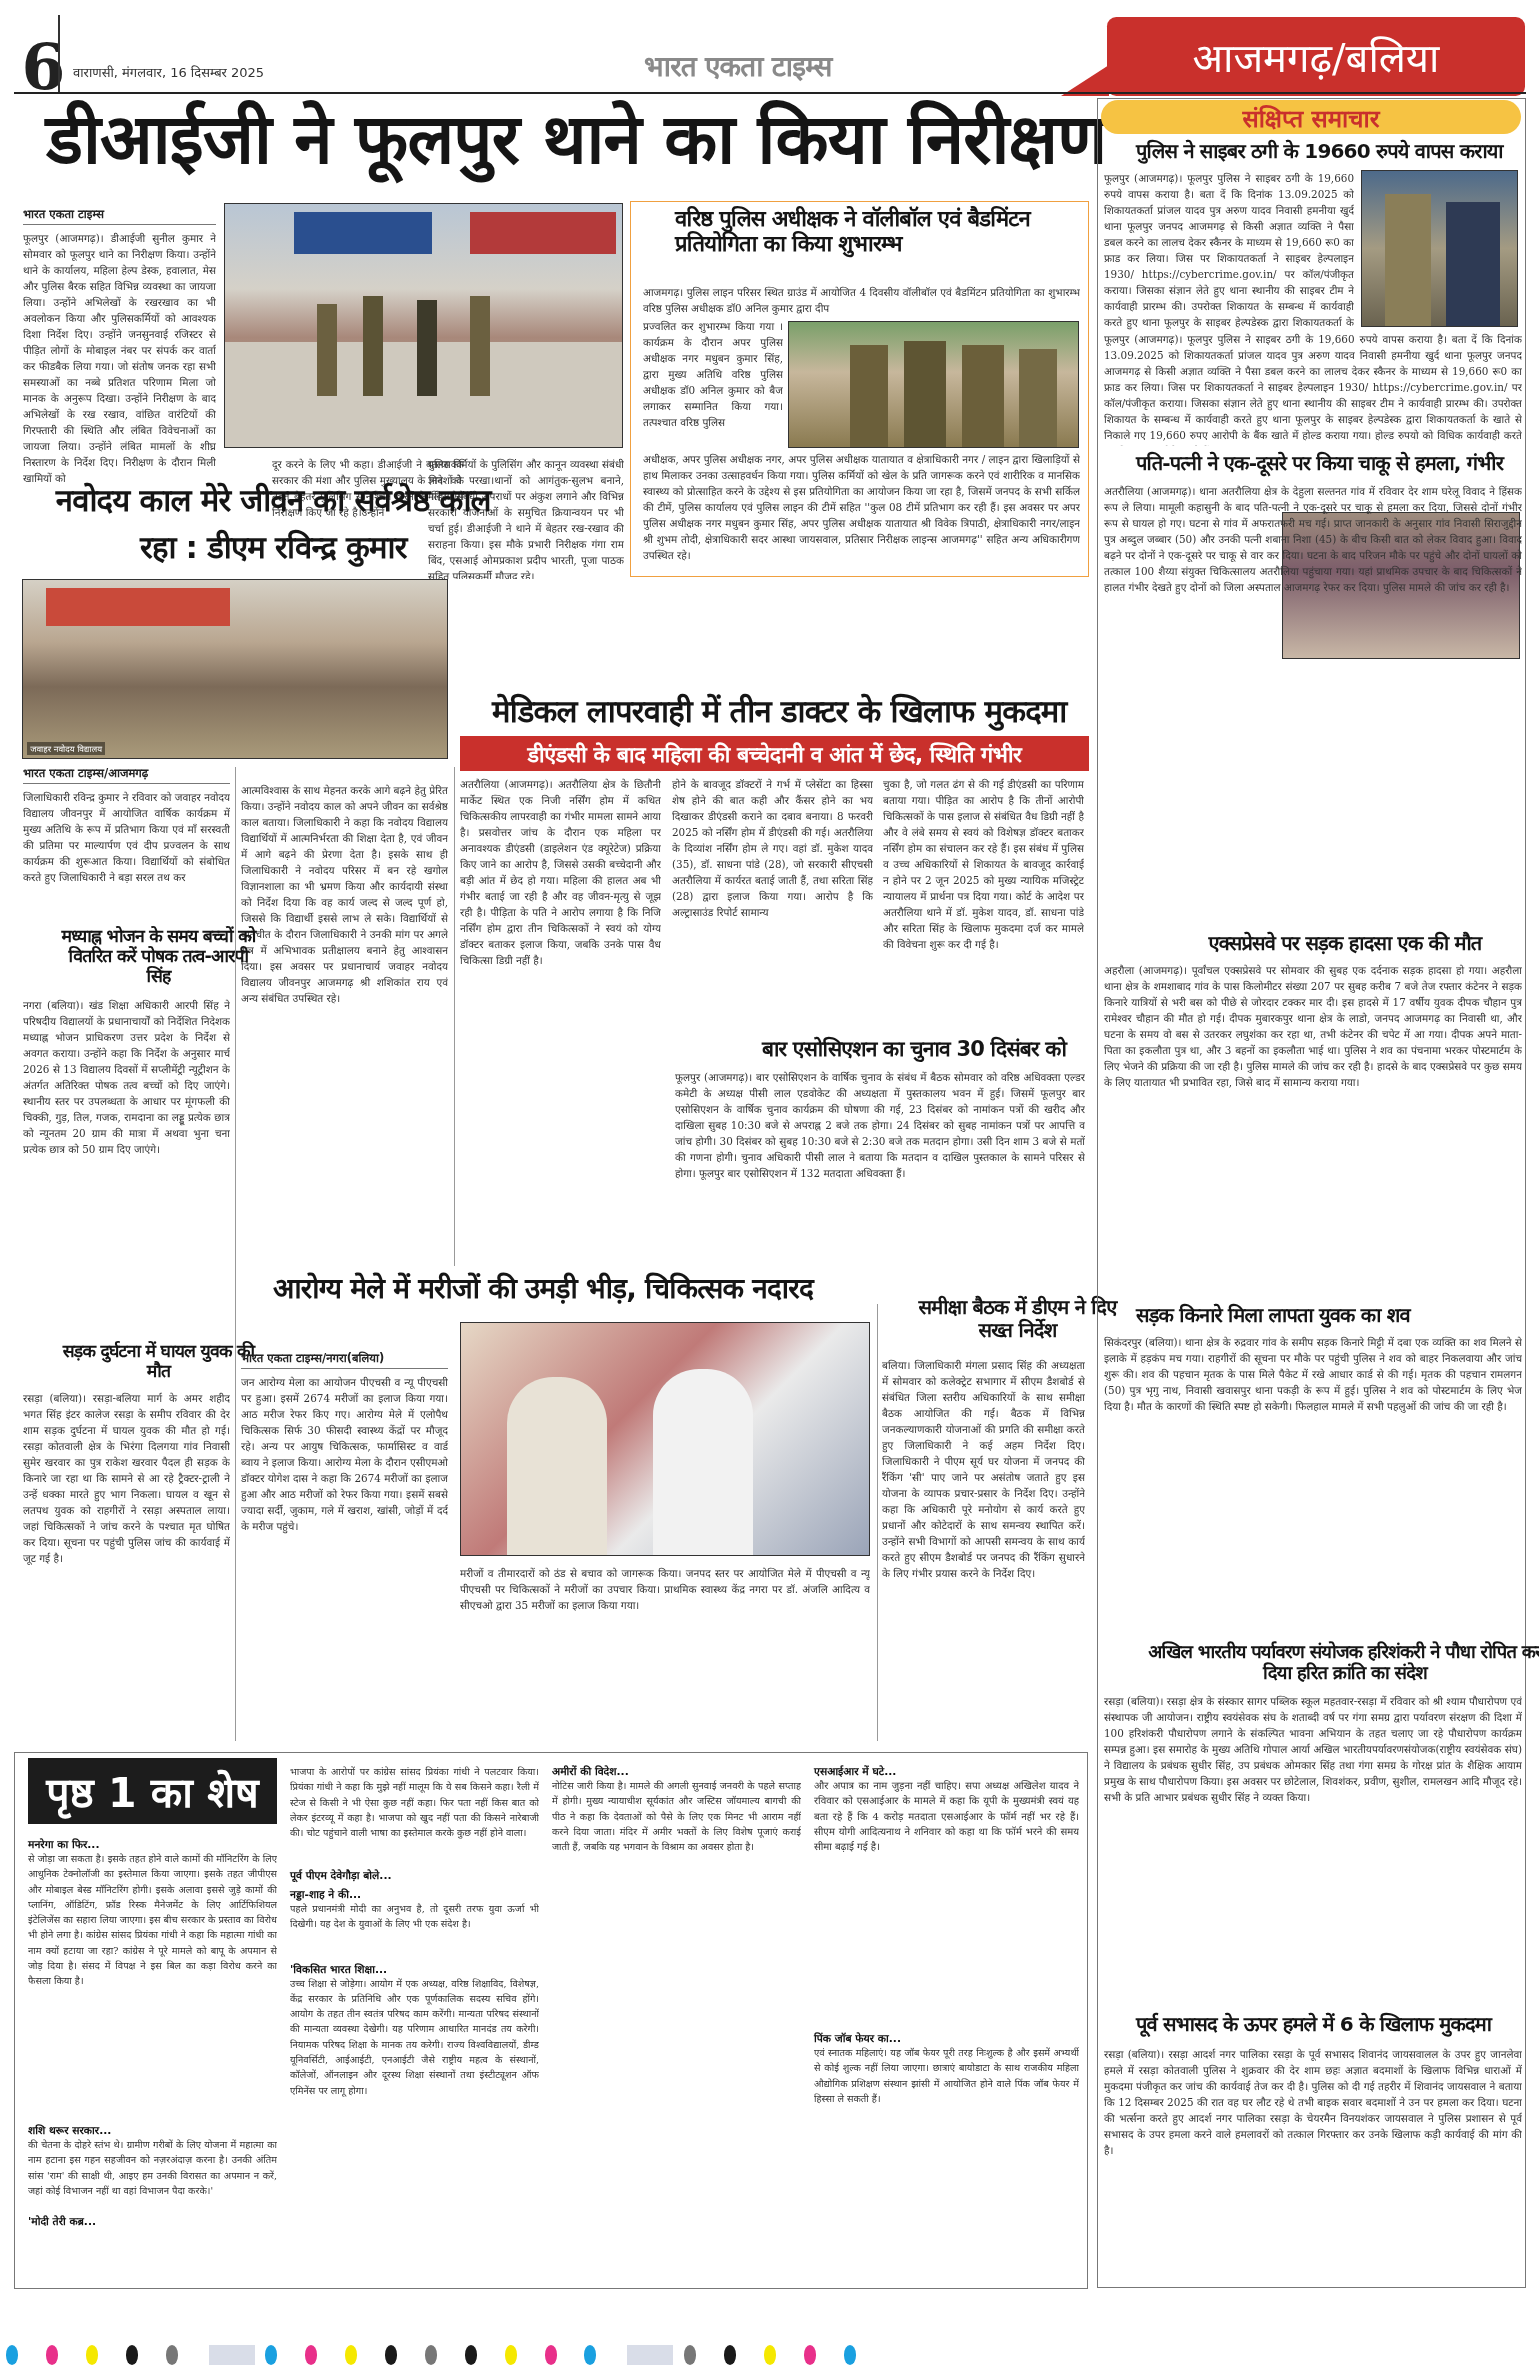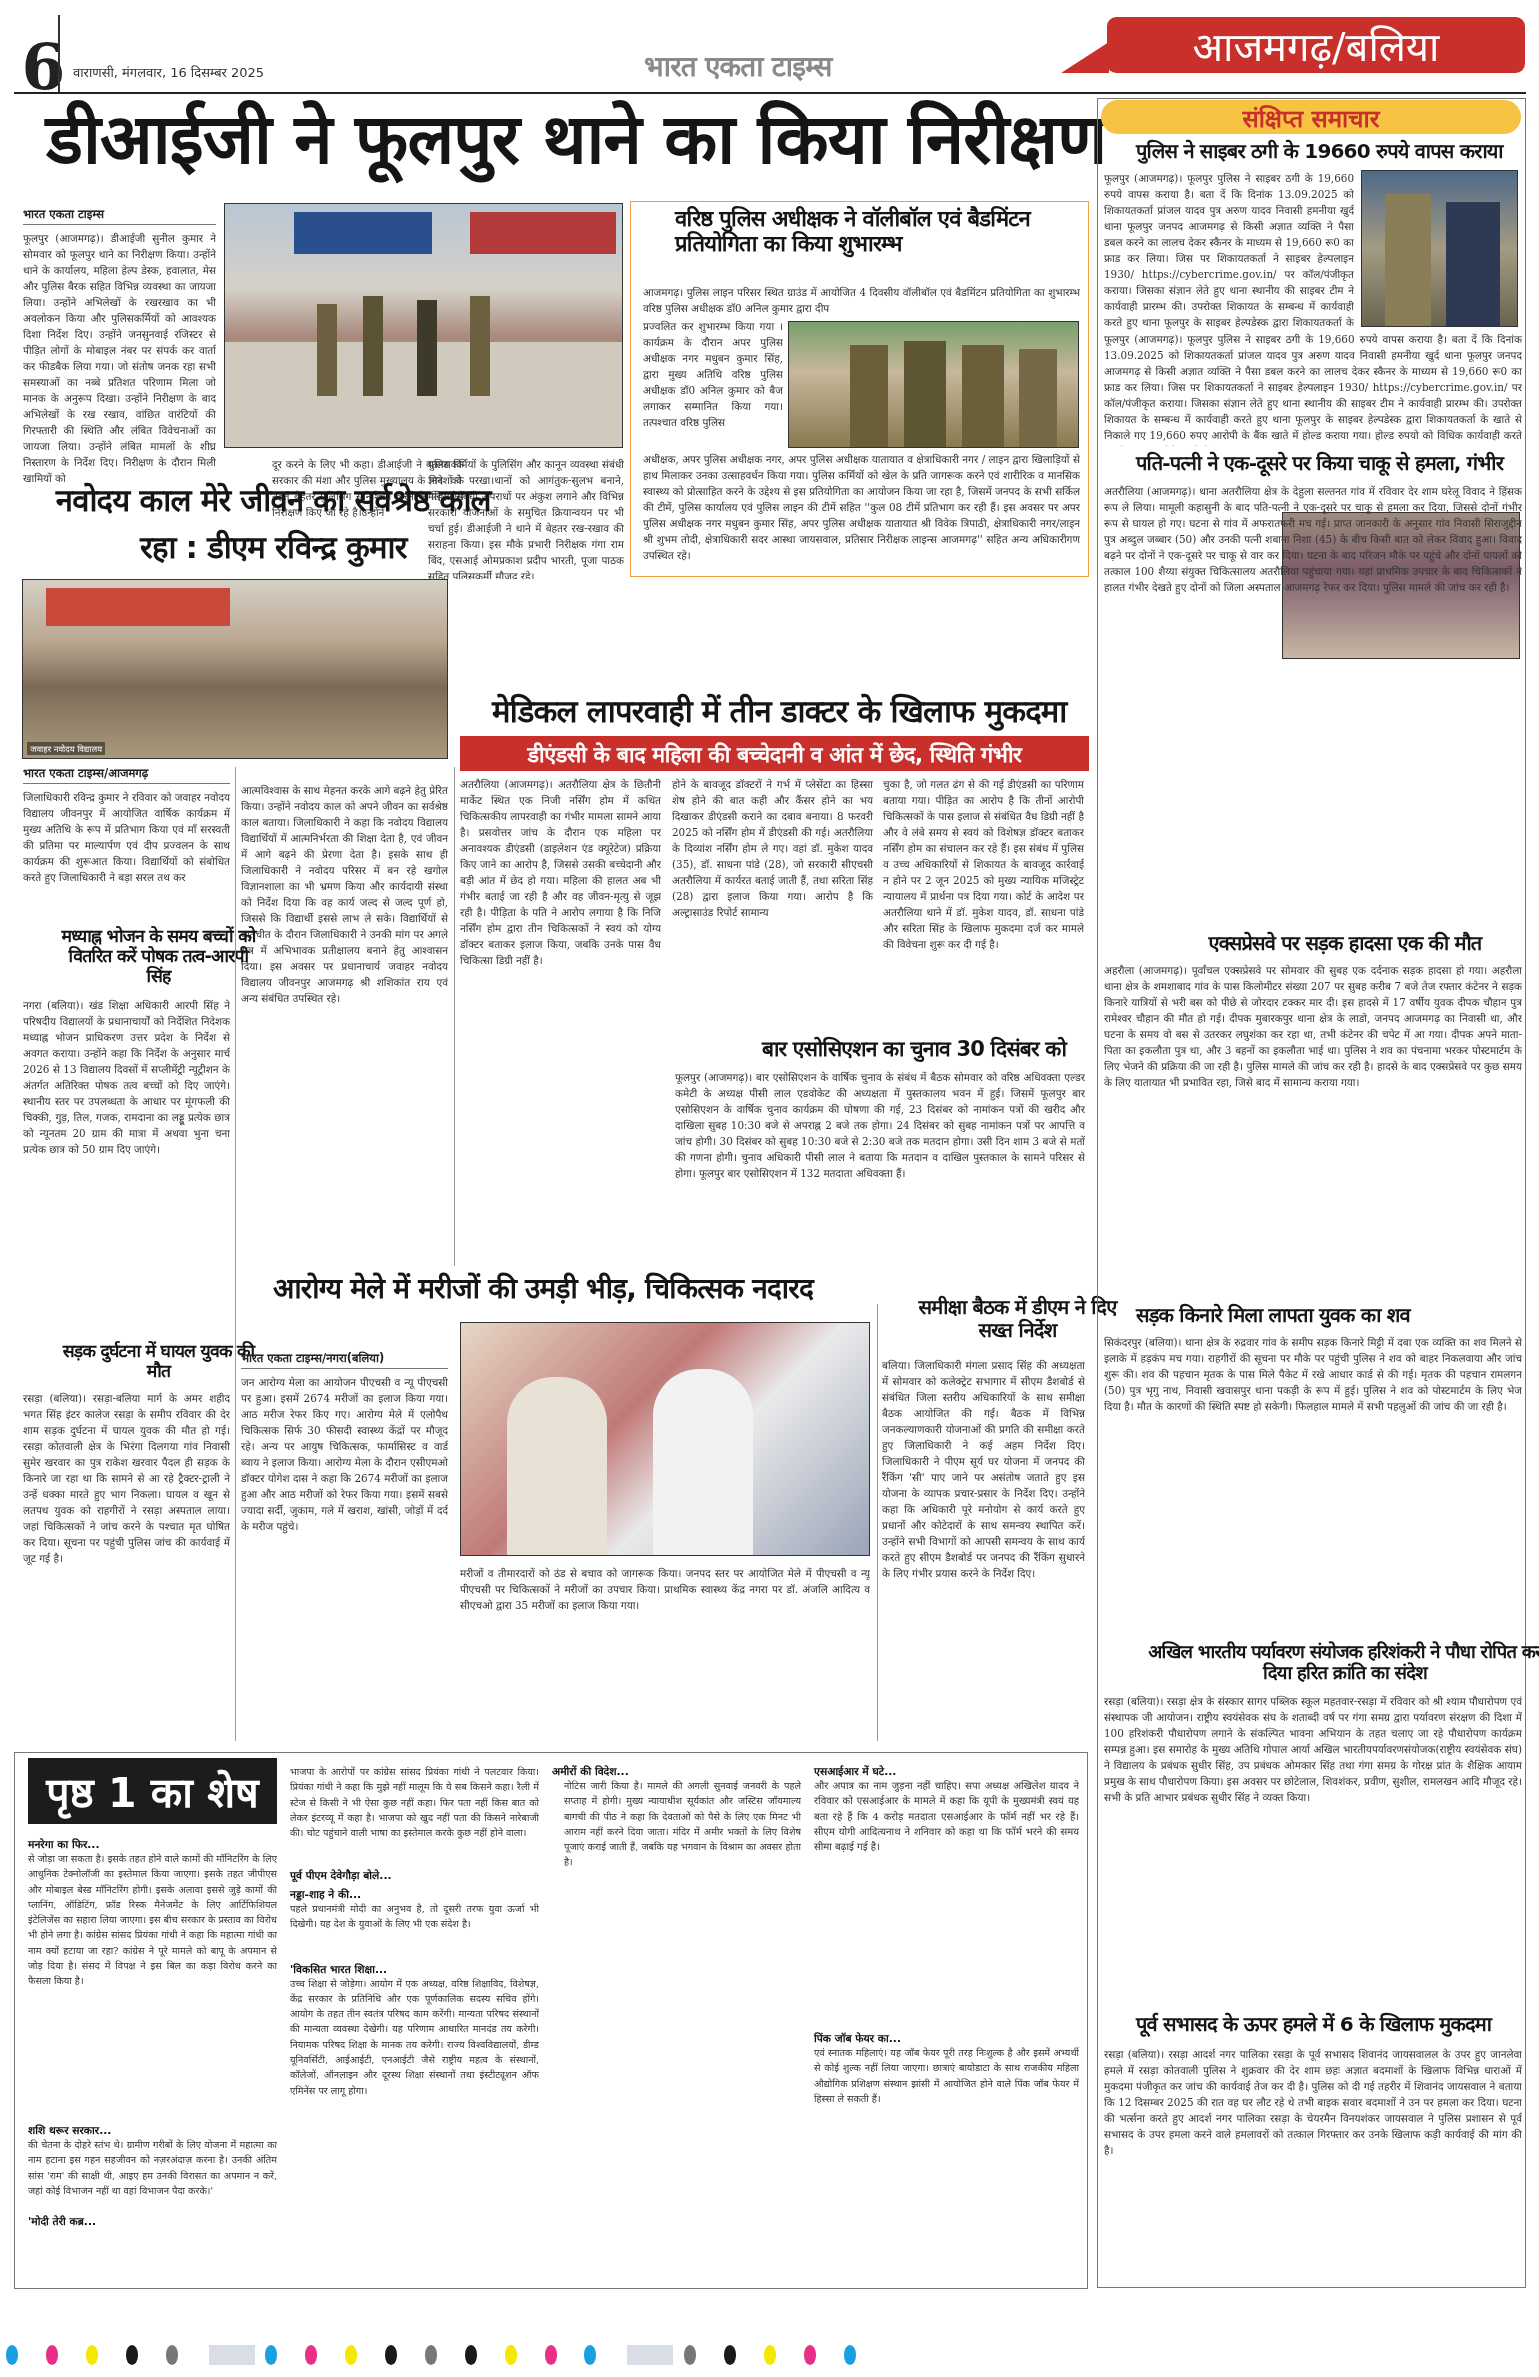--- a/index.html
+++ b/index.html
@@ -11,21 +11,21 @@
   .byline { font-family: "DejaVu Sans", sans-serif; font-weight: bold; font-size: 11.5px; color: #222; padding-bottom: 3.1px; border-bottom: 1.5px solid #777; margin-bottom: 4.6px; }
   .head { font-family: "DejaVu Sans", sans-serif; font-weight: bold; color: #151515; letter-spacing: -0.8px; line-height: 1.15; margin-left: 32px; }
   .photo { position: absolute; border: 1.5px solid #333; overflow: hidden; }
   .photo .cap { position:absolute; left:4.6px; bottom:3.1px; font-size:8.4px; color:#fff; background:rgba(0,0,0,.45); padding:0.8px 3.1px; }
 
   
   .page-num { left: 21.5px; top: 37px; font-family: "DejaVu Serif", serif; font-weight: bold; font-size: 63px; color: #222; line-height: 61px; }
   .mast-div { left: 58px; top: 15.3px; width: 1.5px; height: 77px; background: #333; }
   .dateline { left: 73px; top: 63px; font-size: 13px; color: #333; }
   .paper-name { left: 644px; top: 46px; font-size: 28px; font-weight: bold; color: #8a8a8a; letter-spacing: -0.8px; }
-  .edition-tag { left: 1107px; top: 17px; width: 418px; height: 56px; background: #c9302c; border-radius: 9.2px; color: #fff; font-size: 40px; font-family: "DejaVu Serif", serif; display: flex; align-items: center; justify-content: center; }
+  .edition-tag { left: 1107px; top: 17px; width: 418px; height: 79px; background: #c9302c; border-radius: 9.2px; color: #fff; font-size: 40px; font-family: "DejaVu Serif", serif; display: flex; align-items: center; justify-content: center; }
   .edition-tag:before { content: ""; position: absolute; left: -46px; bottom: 0; border-top: 31px solid transparent; border-right: 48px solid #c9302c; }
   .mast-rule { left: 14px; top: 92px; width: 1512px; height: 2.3px; background: #222; }
 
   .main-head { left: 14px; top: 100px; width: 1074px; font-size: 69px; }
 
   
   .side-box { left: 1097px; top: 98px; width: 429px; height: 2190px; border: 1.5px solid #777; }
   .brief-tag { left: 1101px; top: 100px; width: 420px; height: 34px; background: #f6c343; border-radius: 17px; color: #c9302c; font-size: 24px; font-weight: bold; display:flex; align-items:center; justify-content:center; }
   .side-head { font-size: 20px; }
   .side-text { font-size: 10.4px; line-height: 16px; }
@@ -144,21 +144,21 @@
   <div class="body-text" style="height:104px;font-size:9.6px;line-height:15.3px;">भाजपा के आरोपों पर कांग्रेस सांसद प्रियंका गांधी ने पलटवार किया। प्रियंका गांधी ने कहा कि मुझे नहीं मालूम कि ये सब किसने कहा। रैली में स्टेज से किसी ने भी ऐसा कुछ नहीं कहा। फिर पता नहीं किस बात को लेकर इंटरव्यू में कहा है। भाजपा को खुद नहीं पता की किसने नारेबाजी की। चोट पहुंचाने वाली भाषा का इस्तेमाल करके कुछ नहीं होने वाला।</div>
   <div class="sub-lead">पूर्व पीएम देवेगौड़ा बोले...</div>
   <div class="sub-lead" style="margin-top:4.6px;">नड्डा-शाह ने की...</div>
   <div class="body-text" style="height:61px;font-size:9.6px;line-height:15.3px;">पहले प्रधानमंत्री मोदी का अनुभव है, तो दूसरी तरफ युवा ऊर्जा भी दिखेगी। यह देश के युवाओं के लिए भी एक संदेश है।</div>
   <div class="sub-lead">'विकसित भारत शिक्षा...</div>
   <div class="body-text" style="height:307px;font-size:9.6px;line-height:15.3px;">उच्च शिक्षा से जोड़ेगा। आयोग में एक अध्यक्ष, वरिष्ठ शिक्षाविद, विशेषज्ञ, केंद्र सरकार के प्रतिनिधि और एक पूर्णकालिक सदस्य सचिव होंगे। आयोग के तहत तीन स्वतंत्र परिषद काम करेंगी। मान्यता परिषद संस्थानों की मान्यता व्यवस्था देखेगी। यह परिणाम आधारित मानदंड तय करेगी। नियामक परिषद शिक्षा के मानक तय करेगी। राज्य विश्वविद्यालयों, डीम्ड यूनिवर्सिटी, आईआईटी, एनआईटी जैसे राष्ट्रीय महत्व के संस्थानों, कॉलेजों, ऑनलाइन और दूरस्थ शिक्षा संस्थानों तथा इंस्टीट्यूशन ऑफ एमिनेंस पर लागू होगा।</div>
 </div>
 
 <div class="abs" style="left:552px;top:1764px;width:249px;">
   <div class="sub-lead">अमीरों की विदेश...</div>
-  <div class="body-text" style="height:499px;font-size:9.6px;line-height:15.3px;margin-left:12px;">नोटिस जारी किया है। मामले की अगली सुनवाई जनवरी के पहले सप्ताह में होगी। मुख्य न्यायाधीश सूर्यकांत और जस्टिस जॉयमाल्य बागची की पीठ ने कहा कि देवताओं को पैसे के लिए एक मिनट भी आराम नहीं करने दिया जाता। मंदिर में अमीर भक्तों के लिए विशेष पूजाएं कराई जाती हैं, जबकि यह भगवान के विश्राम का अवसर होता है।</div>
+  <div class="body-text" style="height:499px;font-size:9.6px;line-height:15.3px;">नोटिस जारी किया है। मामले की अगली सुनवाई जनवरी के पहले सप्ताह में होगी। मुख्य न्यायाधीश सूर्यकांत और जस्टिस जॉयमाल्य बागची की पीठ ने कहा कि देवताओं को पैसे के लिए एक मिनट भी आराम नहीं करने दिया जाता। मंदिर में अमीर भक्तों के लिए विशेष पूजाएं कराई जाती हैं, जबकि यह भगवान के विश्राम का अवसर होता है।</div>
 </div>
 
 <div class="abs" style="left:814px;top:1764px;width:265px;">
   <div class="sub-lead">एसआईआर में घटे...</div>
   <div class="body-text" style="height:253px;font-size:10px;line-height:15.3px;">और अपात्र का नाम जुड़ना नहीं चाहिए। सपा अध्यक्ष अखिलेश यादव ने रविवार को एसआईआर के मामले में कहा कि यूपी के मुख्यमंत्री स्वयं यह बता रहे हैं कि 4 करोड़ मतदाता एसआईआर के फॉर्म नहीं भर रहे हैं। सीएम योगी आदित्यनाथ ने शनिवार को कहा था कि फॉर्म भरने की समय सीमा बढ़ाई गई है।</div>
   <div class="sub-lead">पिंक जॉब फेयर का...</div>
   <div class="body-text" style="height:222px;font-size:9.6px;line-height:15.3px;">एवं स्नातक महिलाएं। यह जॉब फेयर पूरी तरह निःशुल्क है और इसमें अभ्यर्थी से कोई शुल्क नहीं लिया जाएगा। छात्राएं बायोडाटा के साथ राजकीय महिला औद्योगिक प्रशिक्षण संस्थान झांसी में आयोजित होने वाले पिंक जॉब फेयर में हिस्सा ले सकती हैं।</div>
 </div>
 
 <div class="abs side-box"></div>

